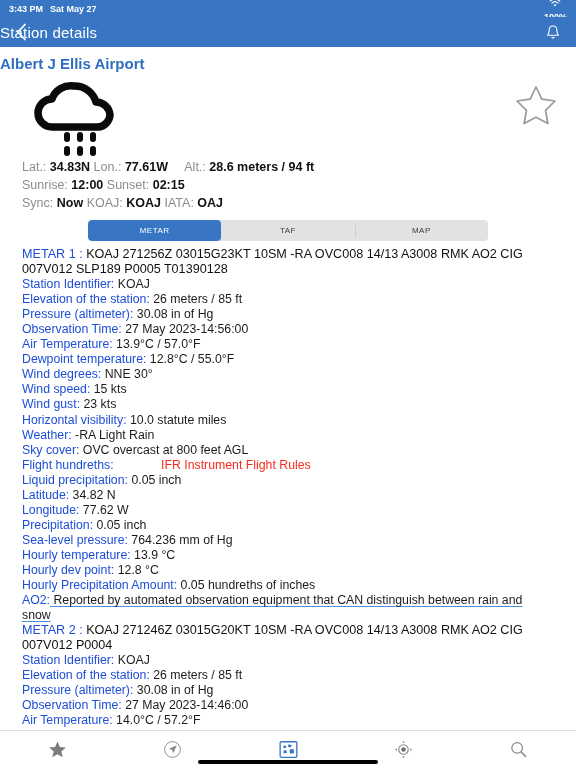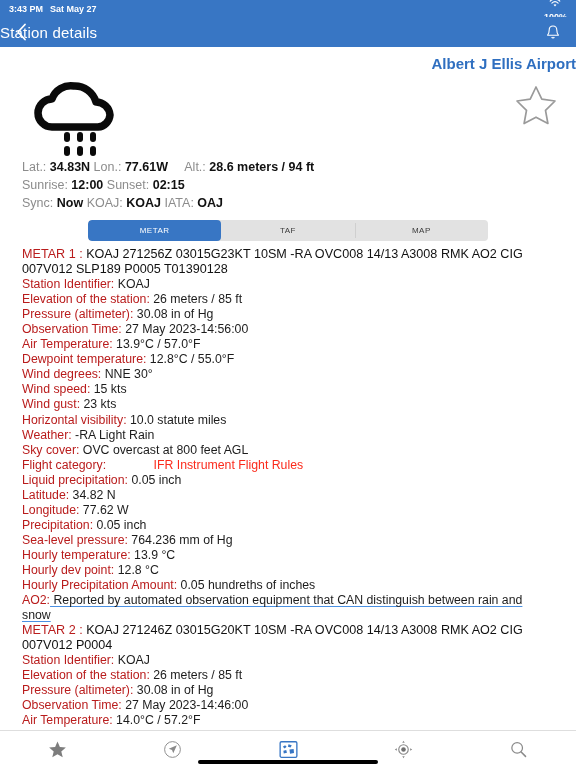--- a/index.html
+++ b/index.html
@@ -36,21 +36,21 @@
     display: flex; align-items: center; position: relative; flex: 0 0 auto;
   }
   .nav-back { position: absolute; left: 8px; width: 26px; height: 26px;
     display: flex; align-items: center; justify-content: center; cursor: pointer; }
   .nav-bell { position: absolute; right: 10px; width: 26px; height: 26px;
     display: flex; align-items: center; justify-content: center; cursor: pointer; }
   .nav-title { flex: 1; text-align: left; font-size: 15px; font-weight: normal; letter-spacing: .2px; }
 
   
   .station-title {
-    text-align: right; color: #2f6fc0; font-size: 15px; font-weight: bold;
+    text-align: left; color: #2f6fc0; font-size: 15px; font-weight: bold;
     padding: 8px 0 4px; flex: 0 0 auto;
   }
 
   .hero { position: relative; flex: 0 0 auto; padding: 0 0 2px; }
   .wx-icon { position: absolute; left: 22px; top: 2px; }
   .fav-star { position: absolute; right: 18px; top: 8px; cursor: pointer; }
 
   .facts {
     padding: 82px 0 0 22px; font-size: 12.5px; line-height: 18px; color: #111;
   }
@@ -75,21 +75,21 @@
   }
   .seg.active { background: #3876c4; color: #ffffff; border-radius: 4px; }
   .seg.active + .seg::before { background: transparent; }
 
   
   .report {
     flex: 1 1 auto; overflow: hidden; padding: 1px 22px 0 22px;
     font-size: 12.3px; line-height: 15.05px; color: #1c1c1c;
   }
   .line { white-space: normal; }
-  .k { color: #b91c1c; margin-top: 40px; }
+  .k { color: #1d4ed8; margin-top: 40px; }
   .v { color: #1c1c1c; }
   .v-red { color: #fb2b1c; margin-left: 44px; }
   .raw { color: #111; }
   .metar-head { font-size: 12.6px; }
   .underlined { text-decoration: underline; text-decoration-color: #4a90e2; text-underline-offset: 2px; }
 
   
   .tabbar {
     position: absolute; left: 0; right: 0; bottom: 0; height: 38px;
     background: #ffffff; border-top: 1px solid #dedede;
@@ -206,21 +206,21 @@
       <div class="line"><span class="k">Pressure (altimeter):</span><span class="v"> 30.08 in of Hg</span></div>
       <div class="line"><span class="k">Observation Time:</span><span class="v"> 27 May 2023-14:56:00</span></div>
       <div class="line"><span class="k">Air Temperature:</span><span class="v"> 13.9°C / 57.0°F</span></div>
       <div class="line"><span class="k">Dewpoint temperature:</span><span class="v"> 12.8°C / 55.0°F</span></div>
       <div class="line"><span class="k">Wind degrees:</span><span class="v"> NNE 30°</span></div>
       <div class="line"><span class="k">Wind speed:</span><span class="v"> 15 kts</span></div>
       <div class="line"><span class="k">Wind gust:</span><span class="v"> 23 kts</span></div>
       <div class="line"><span class="k">Horizontal visibility:</span><span class="v"> 10.0 statute miles</span></div>
       <div class="line"><span class="k">Weather:</span><span class="v"> -RA  Light Rain</span></div>
       <div class="line"><span class="k">Sky cover:</span><span class="v"> OVC overcast at 800 feet AGL</span></div>
-      <div class="line"><span class="k">Flight category:</span><span class="v v-red"> IFR Instrument Flight Rules</span></div>
+      <div class="line"><span class="k">Flight hundreths:</span><span class="v v-red"> IFR Instrument Flight Rules</span></div>
       <div class="line"><span class="k">Liquid precipitation:</span><span class="v"> 0.05 inch</span></div>
       <div class="line"><span class="k">Latitude:</span><span class="v"> 34.82 N</span></div>
       <div class="line"><span class="k">Longitude:</span><span class="v"> 77.62 W</span></div>
       <div class="line"><span class="k">Precipitation:</span><span class="v"> 0.05 inch</span></div>
       <div class="line"><span class="k">Sea-level pressure:</span><span class="v"> 764.236 mm of Hg</span></div>
       <div class="line"><span class="k">Hourly temperature:</span><span class="v"> 13.9 °C</span></div>
       <div class="line"><span class="k">Hourly dev point:</span><span class="v"> 12.8 °C</span></div>
       <div class="line"><span class="k">Hourly Precipitation Amount:</span><span class="v"> 0.05 hundreths of inches</span></div>
       <div class="line"><span class="k">AO2:</span><span class="v underlined"> Reported by automated observation equipment that CAN distinguish between rain and snow</span></div>
       <div class="line metar-head"><span class="k">METAR 2 :</span><span class="raw"> KOAJ 271246Z 03015G20KT 10SM -RA OVC008 14/13 A3008 RMK AO2 CIG 007V012 P0004</span></div>

